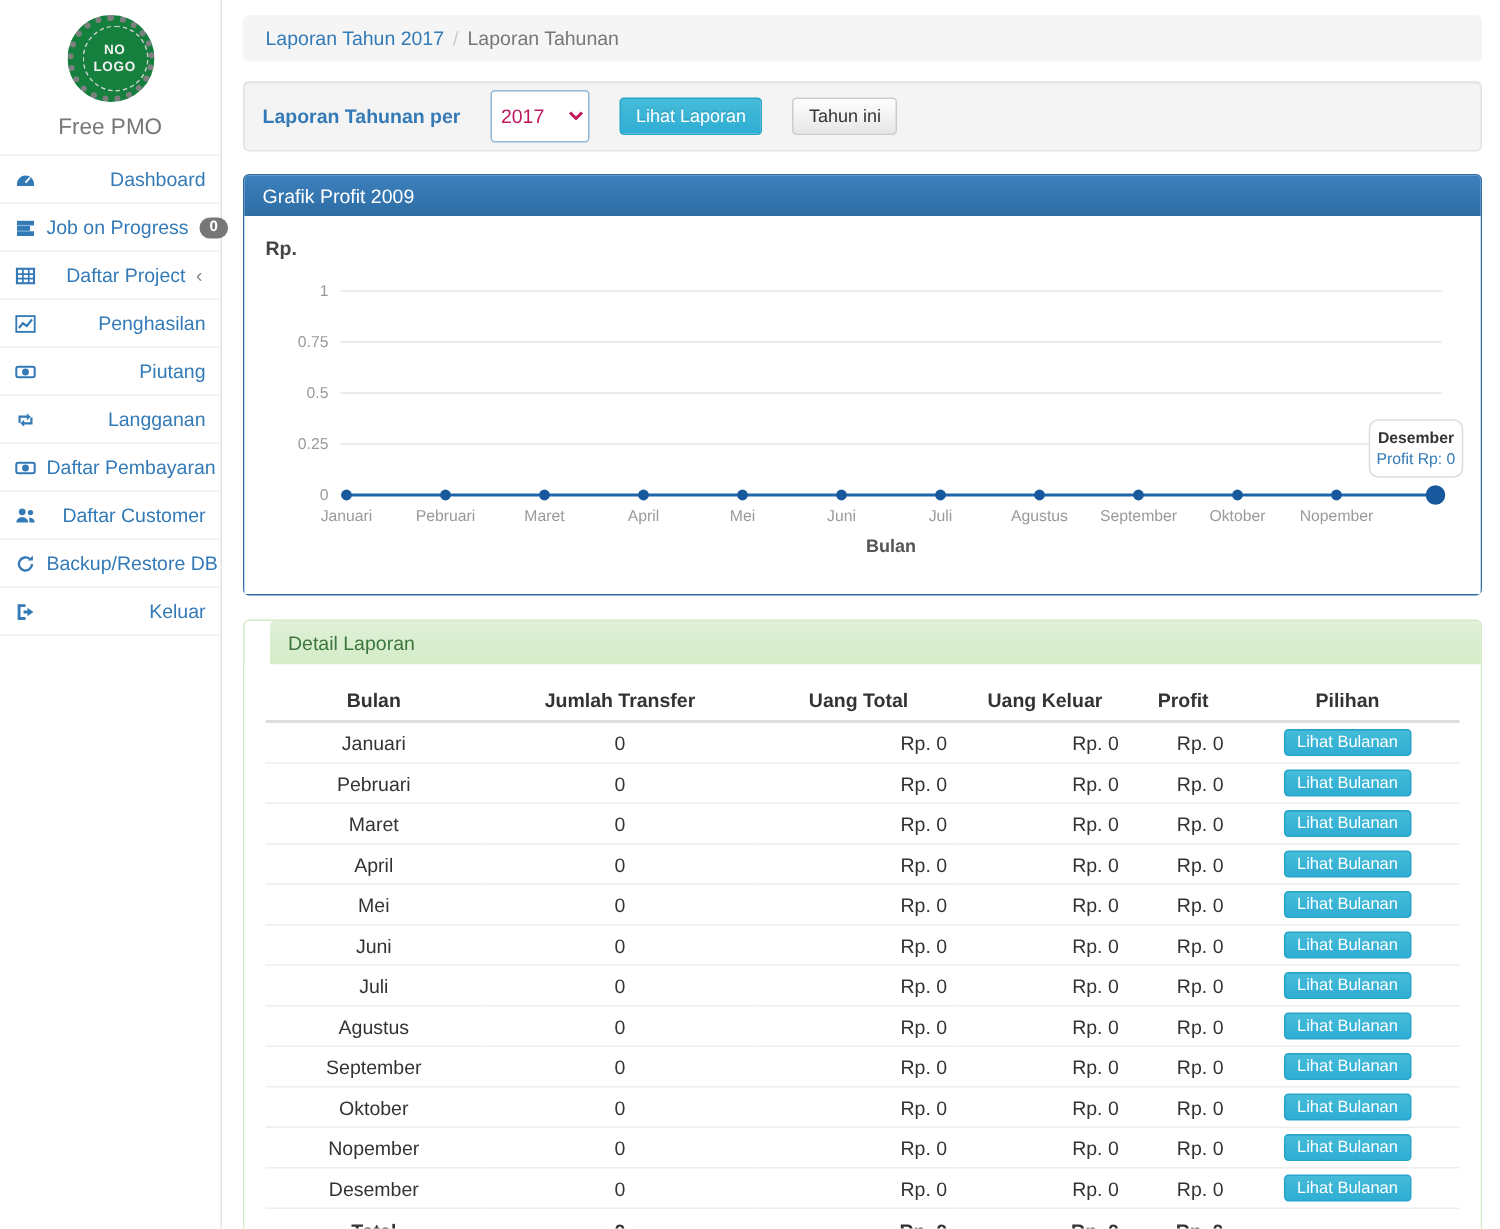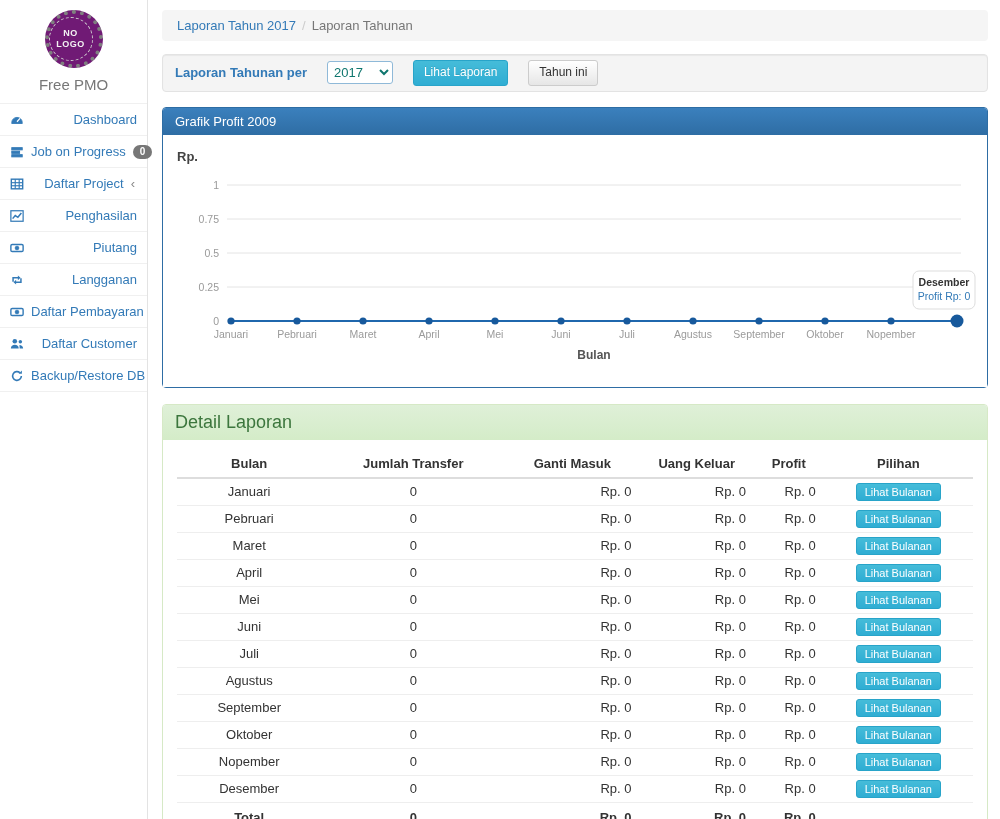--- a/index.html
+++ b/index.html
@@ -2,21 +2,21 @@
 <html><head>
 <meta charset="utf-8">
 <style>
   * { margin:0; padding:0; box-sizing:border-box; }
   html,body { width:1000px; height:819px; font-family:"Liberation Sans", sans-serif; background:#fff; color:#333; font-size:13px; }
   .page { position:relative; width:1000px; height:819px; overflow:hidden; }
 
   
   .sidebar { position:absolute; left:0; top:0; width:148px; height:819px; background:#fff; border-right:1px solid #e3e3e3; }
   .logo-wrap { text-align:center; padding:8px 0 10px; }
-  .seal { width:58px; height:58px; margin:2px auto 0; border-radius:50%; border:4px dotted #7f7f7f; background:#701a75; display:flex; align-items:center; justify-content:flex-start; }
+  .seal { width:58px; height:58px; margin:2px auto 0; border-radius:50%; border:4px dotted #7f7f7f; background:#15803d; display:flex; align-items:center; justify-content:flex-end; }
   .seal-inner { width:44px; height:44px; border-radius:50%; border:1px dashed #cfcfcf; display:flex; align-items:center; justify-content:center; }
   .seal-text { color:#f2f2f2; font-size:9px; font-weight:bold; text-align:center; line-height:1.25; letter-spacing:.5px; }
   .brand { margin-top:8px; color:#777; font-size:15px; }
   .side-menu { display:block; }
   .side-item { display:flex; align-items:center; gap:7px; padding:8px 10px; border-top:1px solid #f0f0f0; color:#337ab7; text-decoration:none; font-size:13px; cursor:pointer; }
   .side-item:last-child { border-bottom:1px solid #f0f0f0; }
   .side-item .icon { width:14px; height:14px; flex:0 0 14px; display:inline-flex; }
   .side-item .icon svg { width:14px; height:14px; fill:#337ab7; stroke:#337ab7; }
   .side-label { flex:1 1 auto; white-space:nowrap;text-align:right; }
   .count-badge { background:#777; color:#fff; border-radius:10px; font-size:10px; font-weight:bold; padding:2px 7px; line-height:1; }
@@ -25,32 +25,32 @@
   
   .main { position:absolute; left:148px; top:0; width:852px; height:819px; padding:10px 12px 0 14px; }
 
   .breadcrumb { background:#f5f5f5; border-radius:4px; padding:8px 15px; margin-bottom:13px; font-size:13px; }
   .breadcrumb a { color:#337ab7; text-decoration:none; }
   .breadcrumb .sep { color:#ccc; margin:0 6px; }
   .breadcrumb .current { color:#777; }
 
   .well { background:#f4f4f4; border:1px solid #e3e3e3; border-radius:4px; padding:5px 12px; margin-bottom:15px; display:flex; align-items:center; gap:20px; box-shadow:inset 0 1px 1px rgba(0,0,0,.05); }
   .well-label { color:#337ab7; font-weight:bold; font-size:13px; }
-  .year-select { height:23px; width:66px; border:1px solid #8fb9d8; border-radius:3px; background:#fff; font-size:13px; font-family:"Liberation Sans", sans-serif; color:#0f766e; padding:0 2px; }
+  .year-select { height:35px; width:66px; border:1px solid #8fb9d8; border-radius:3px; background:#fff; font-size:13px; font-family:"Liberation Sans", sans-serif; color:#be185d; padding:0 2px; }
   .btn { border-radius:3px; font-size:12px; padding:4px 10px; cursor:pointer; line-height:1.3; font-family:"Liberation Sans", sans-serif; }
   .btn-info { background:linear-gradient(#45bcd9,#2fadd3); border:1px solid #28a4c9; color:#fff; text-shadow:0 -1px 0 rgba(0,0,0,.1); }
   .btn-default { background:linear-gradient(#fff,#e6e6e6); border:1px solid #ccc; color:#333; }
 
   .panel { border-radius:4px; margin-bottom:16px; }
   .panel-primary { border:1px solid #2e6da4; }
   .panel-primary .panel-heading { background:linear-gradient(#3b80bd,#2e6da4); color:#fff; padding:6px 12px; font-size:13px; border-radius:3px 3px 0 0; }
   .panel-body { background:#fff; padding:10px; }
 
   .panel-success { border:1px solid #d6e9c6; }
-  .panel-success .panel-heading { background:linear-gradient(#dff0d8,#d4ecc8); color:#3c763d; padding:7px 12px; font-size:18px; border-radius:3px 3px 0 0; }
+  .panel-success .panel-heading { background:linear-gradient(#dff0d8,#d4ecc8); color:#3c763d; padding:7px 12px; font-size:13px; border-radius:3px 3px 0 0;margin-left:17px; }
   .panel-success .panel-body { padding:10px 14px 14px; }
 
   
   table.report { width:100%; border-collapse:collapse; font-size:13px; }
   table.report th { font-weight:bold; color:#333; text-align:center; padding:6px 8px; border-bottom:2px solid #ddd; }
   table.report td { padding:4px 8px; border-bottom:1px solid #eee; color:#333; vertical-align:middle; }
   td.c-month, th.c-month { text-align:center; }
   td.c-transfer { text-align:center; }
   td.c-masuk, td.c-keluar, td.c-profit { text-align:right; }
   td.c-action { text-align:center; }
@@ -161,20 +161,29 @@
           <span class="side-label">Daftar Customer</span>
         </a>
         <a class="side-item" href="#">
           <span class="icon">
             <svg viewBox="0 0 16 16">
               <path d="M13 8a5 5 0 1 1-1.6-3.7" fill="none" stroke-width="1.8"></path>
               <path d="M13.6 1.6v3.8H9.8z" stroke="none"></path>
             </svg>
           </span>
           <span class="side-label">Backup/Restore DB</span>
+        </a>
+        <a class="side-item" href="#">
+          <span class="icon">
+            <svg viewBox="0 0 16 16">
+              <path d="M2 2h6v2.2H4.2v7.6H8V14H2z" stroke="none"></path>
+              <path d="M9.5 4.8 14 8l-4.5 3.2V9.2H6.5V6.8h3z" stroke="none"></path>
+            </svg>
+          </span>
+          <span class="side-label">Keluar</span>
         </a>
       </nav>
   </div>
 
   <div class="main">
 
     <div class="breadcrumb">
       <a href="#">Laporan Tahun 2017</a><span class="sep">/</span><span class="current">Laporan Tahunan</span>
     </div>
 
@@ -237,21 +246,21 @@
     </div>
 
     <div class="panel panel-success">
       <div class="panel-heading">Detail Laporan</div>
       <div class="panel-body">
         <table class="report">
           <thead>
             <tr>
               <th class="c-month" style="width:145px;">Bulan</th>
               <th style="width:185px;">Jumlah Transfer</th>
-              <th style="width:135px;">Ganti Masuk</th>
+              <th style="width:135px;">Uang Total</th>
               <th style="width:115px;">Uang Keluar</th>
               <th style="width:70px;">Profit</th>
               <th style="width:150px;">Pilihan</th>
             </tr>
           </thead>
           <tbody id="report-tbody">
               <tr>
                 <td class="c-month">Januari</td>
                 <td class="c-transfer">0</td>
                 <td class="c-masuk">Rp. 0</td>

